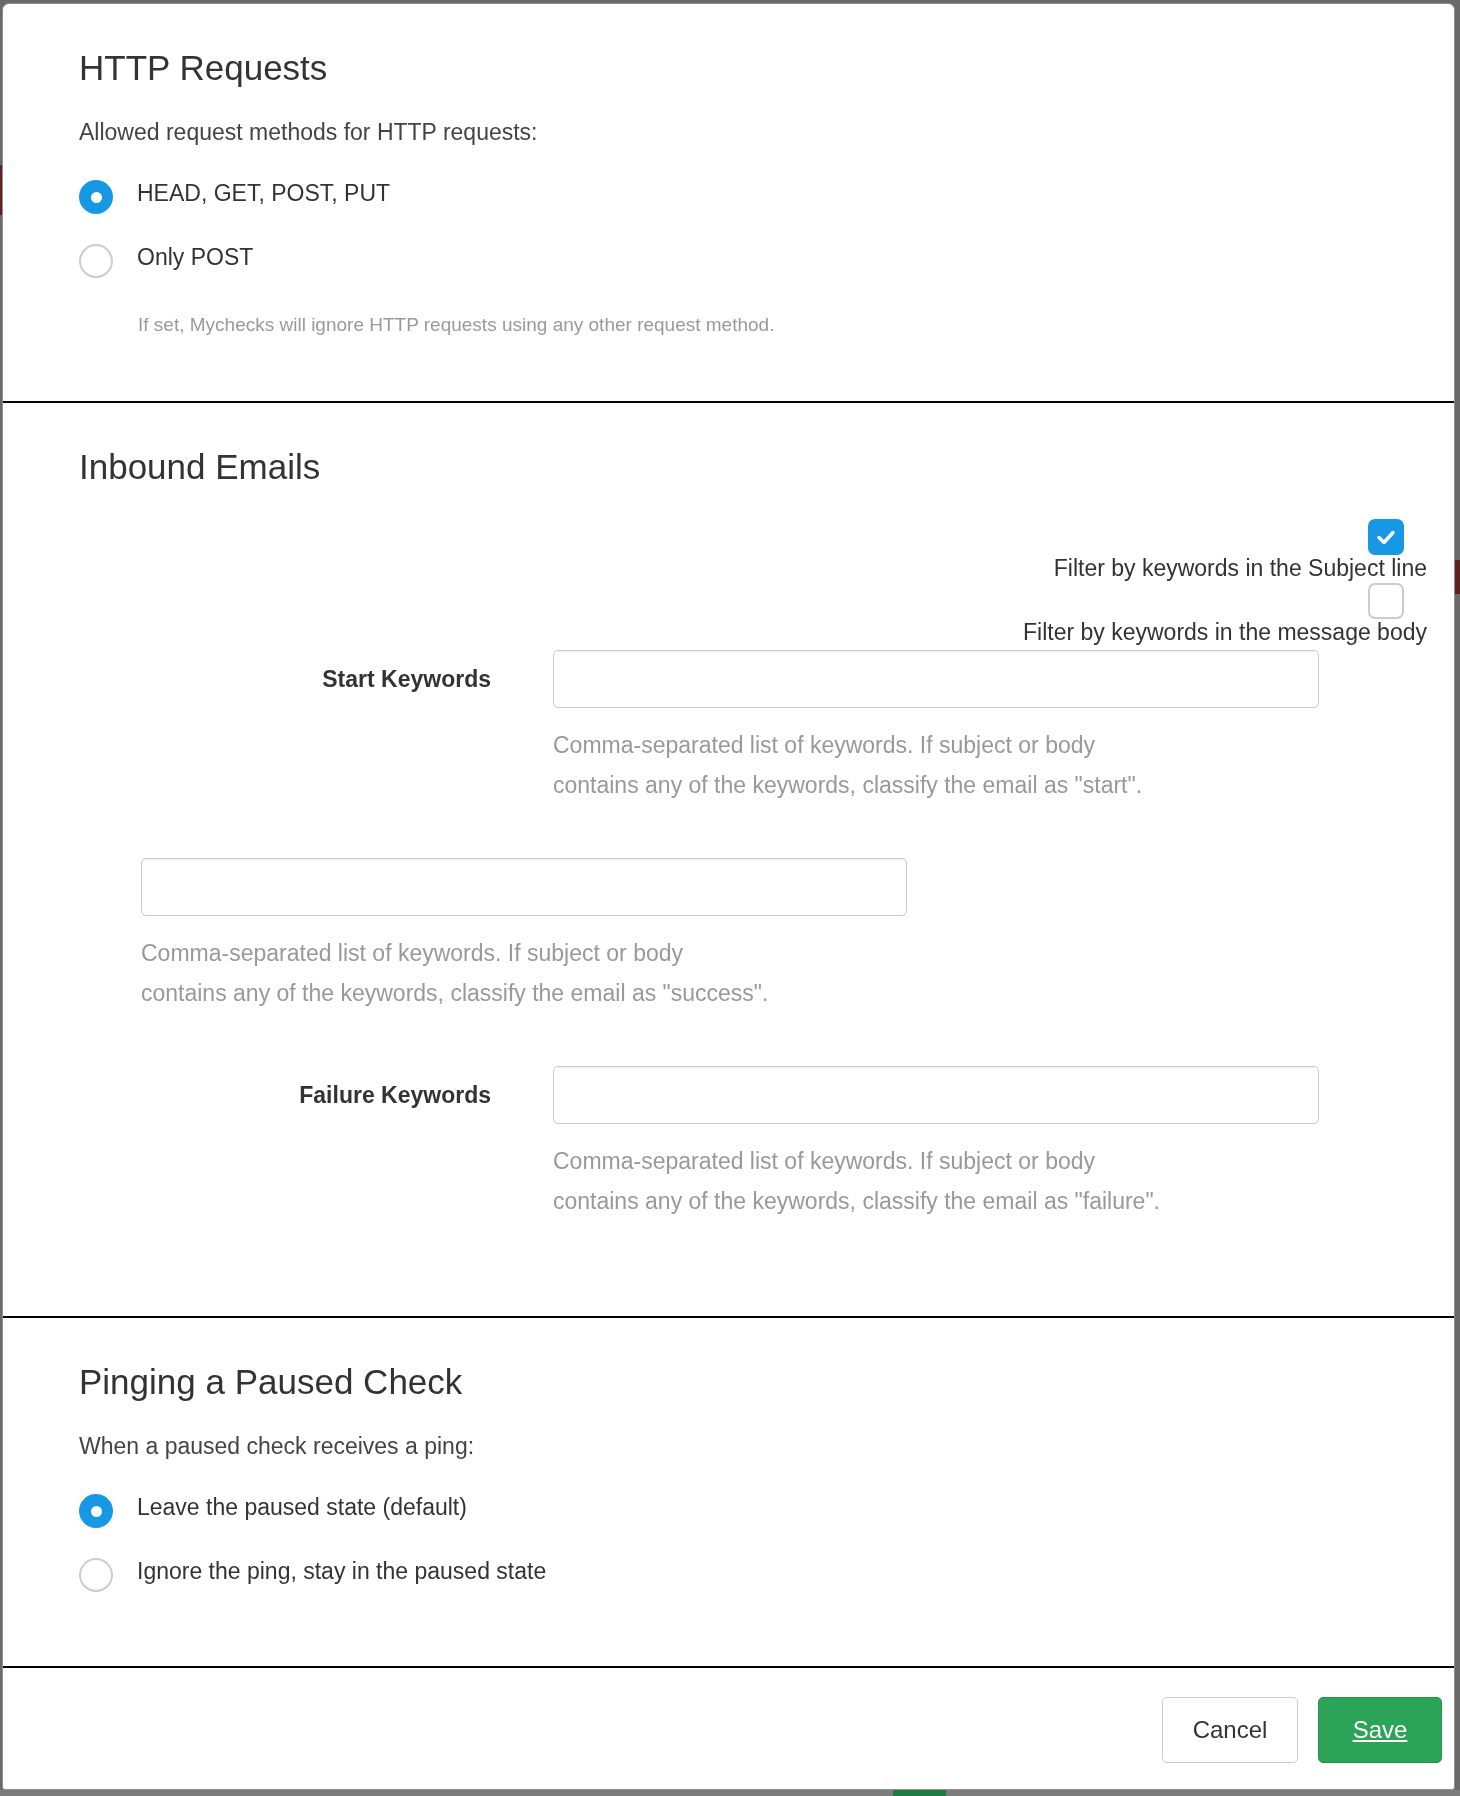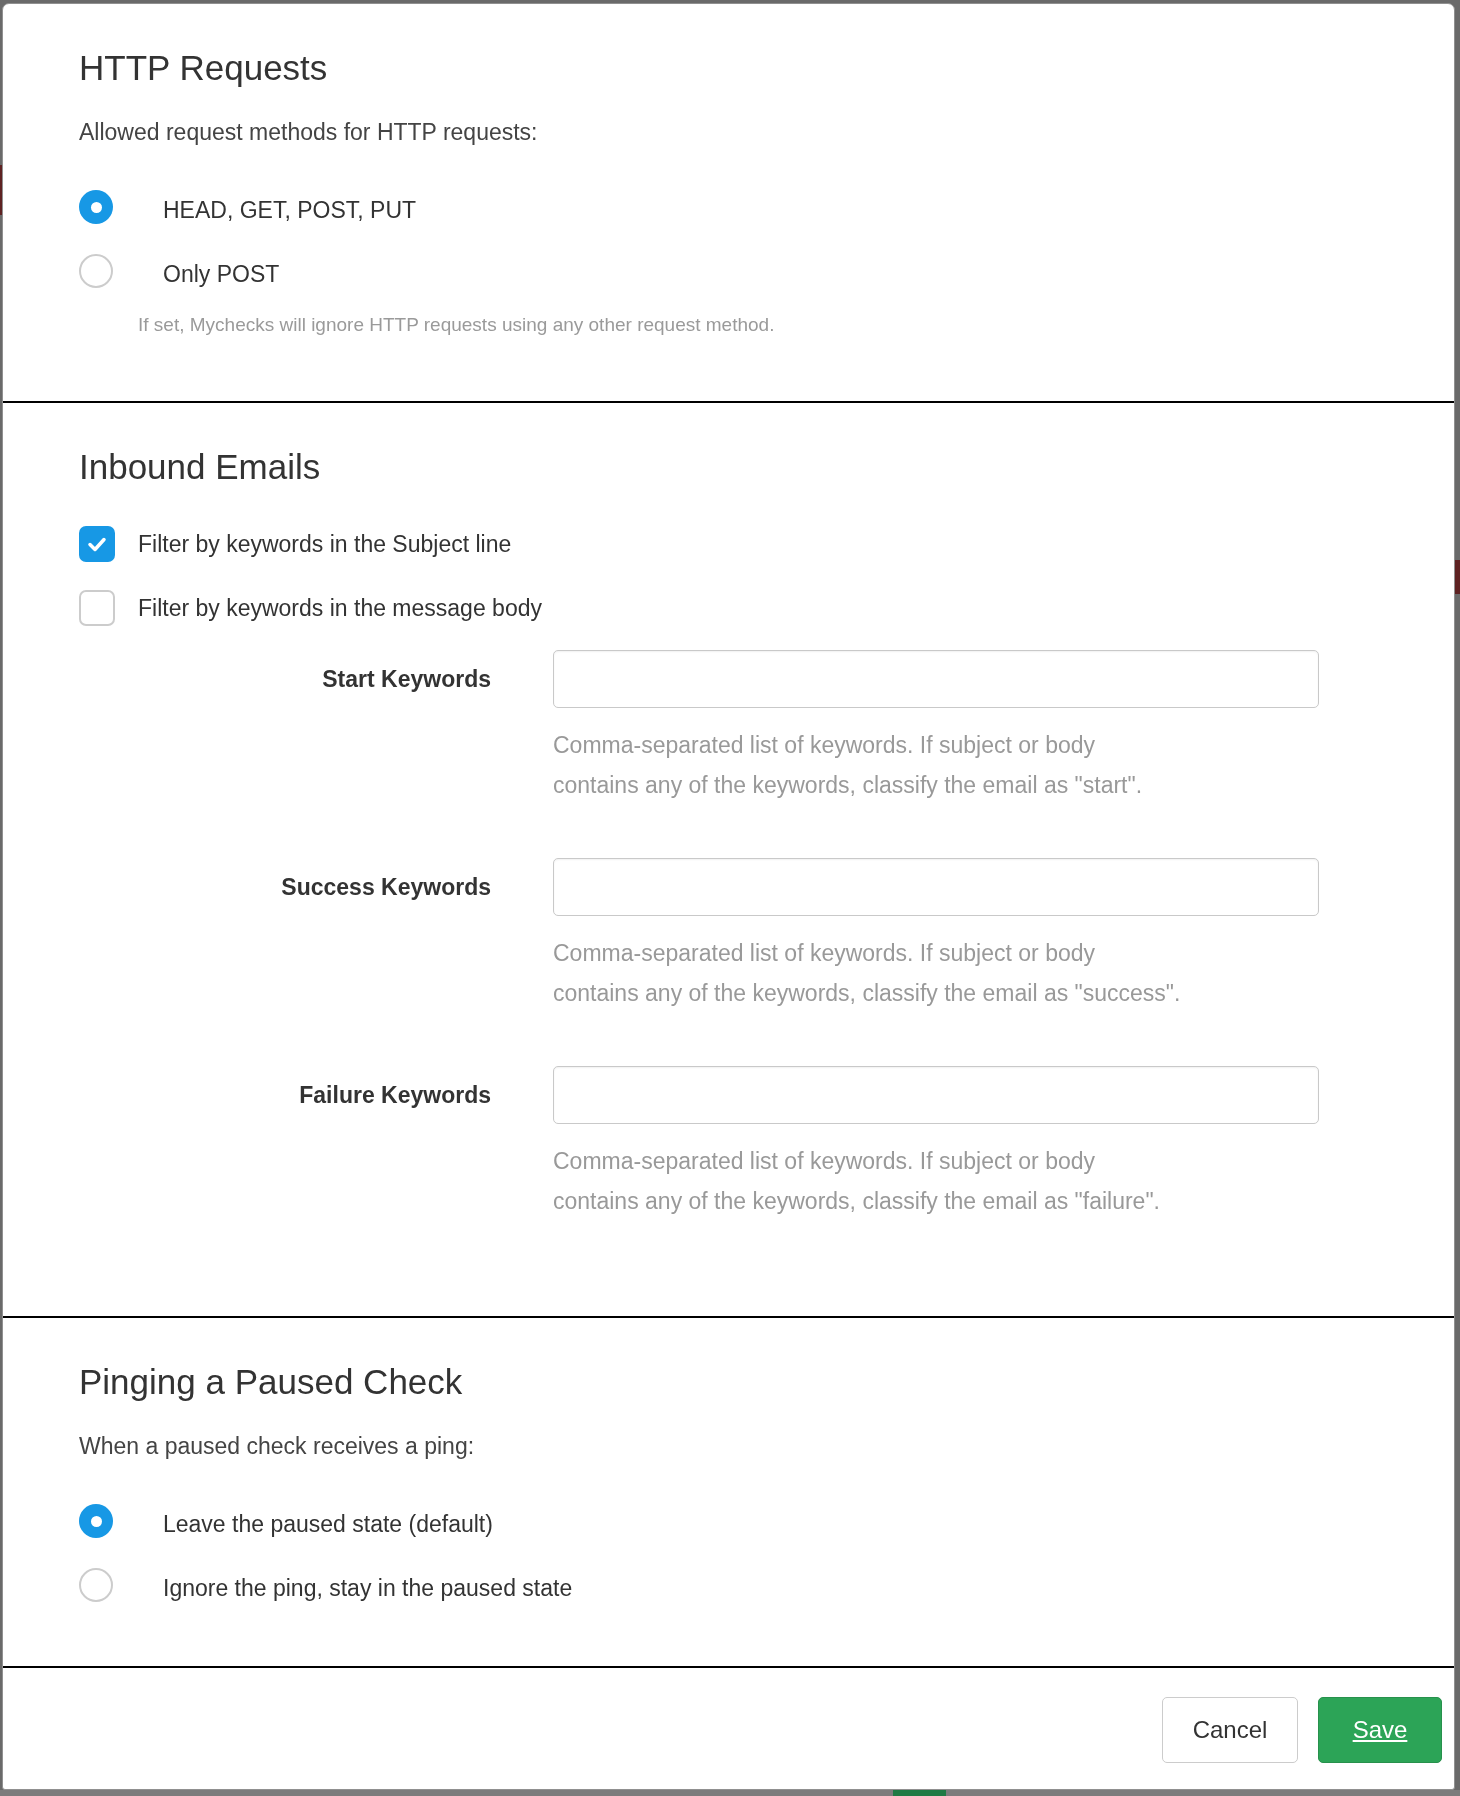--- a/index.html
+++ b/index.html
@@ -29,42 +29,42 @@
   h2{
     margin:0;
     font-size:35px;line-height:40px;
     font-weight:400;color:#333;
   }
   .intro{
     font-size:23px;line-height:28px;color:#444;
     margin:30px 0 34px 0;
   }
   .opt-row{
-    display:flex;align-items:flex-end;
-    height:44px;margin-bottom:20px;gap:26px;
+    display:flex;align-items:flex-start;
+    height:44px;margin-bottom:20px;
   }
   .radio{
     width:34px;height:34px;border-radius:50%;
     box-sizing:border-box;
     border:2px solid #ccc;background:#fff;
     margin-right:24px;flex:none;
     display:flex;align-items:center;justify-content:center;
   }
   .radio.checked{border:none;background:#1798e5;}
   .radio .dot{width:11px;height:11px;border-radius:50%;background:#fff;}
   .radio:not(.checked) .dot{display:none;}
   .opt-label{font-size:23px;color:#333;}
   .note{
     font-size:19px;line-height:34px;color:#9a9a9a;
     margin:6px 0 0 59px;
   }
   .chk-block{margin-top:32px;}
   .chk-row{
-    display:flex;align-items:center;
-    height:50px;margin-bottom:14px;
+    display:flex;align-items:flex-end;
+    height:50px;margin-bottom:14px;flex-direction:column;
   }
   .checkbox{
     width:36px;height:36px;border-radius:7px;
     box-sizing:border-box;
     border:2px solid #ccc;background:#fff;
     margin-right:23px;flex:none;
     display:flex;align-items:center;justify-content:center;
   }
   .checkbox.checked{border:none;background:#1798e5;}
   .checkbox:not(.checked) svg{display:none;}
@@ -175,21 +175,20 @@
       <div class="field-main">
         <input class="text-input" type="text" value="" style="">
         <div class="help">
           <span>Comma-separated list of keywords. If subject or body</span>
           <span>contains any of the keywords, classify the email as "start".</span>
         </div>
       </div>
     </div>
 
     <div class="field-row">
-      <div class="field-label">Success Keywords</div>
       <div class="field-main">
         <input class="text-input" type="text" value="" style="">
         <div class="help">
           <span>Comma-separated list of keywords. If subject or body</span>
           <span>contains any of the keywords, classify the email as "success".</span>
         </div>
       </div>
     </div>
 
     <div class="field-row">

